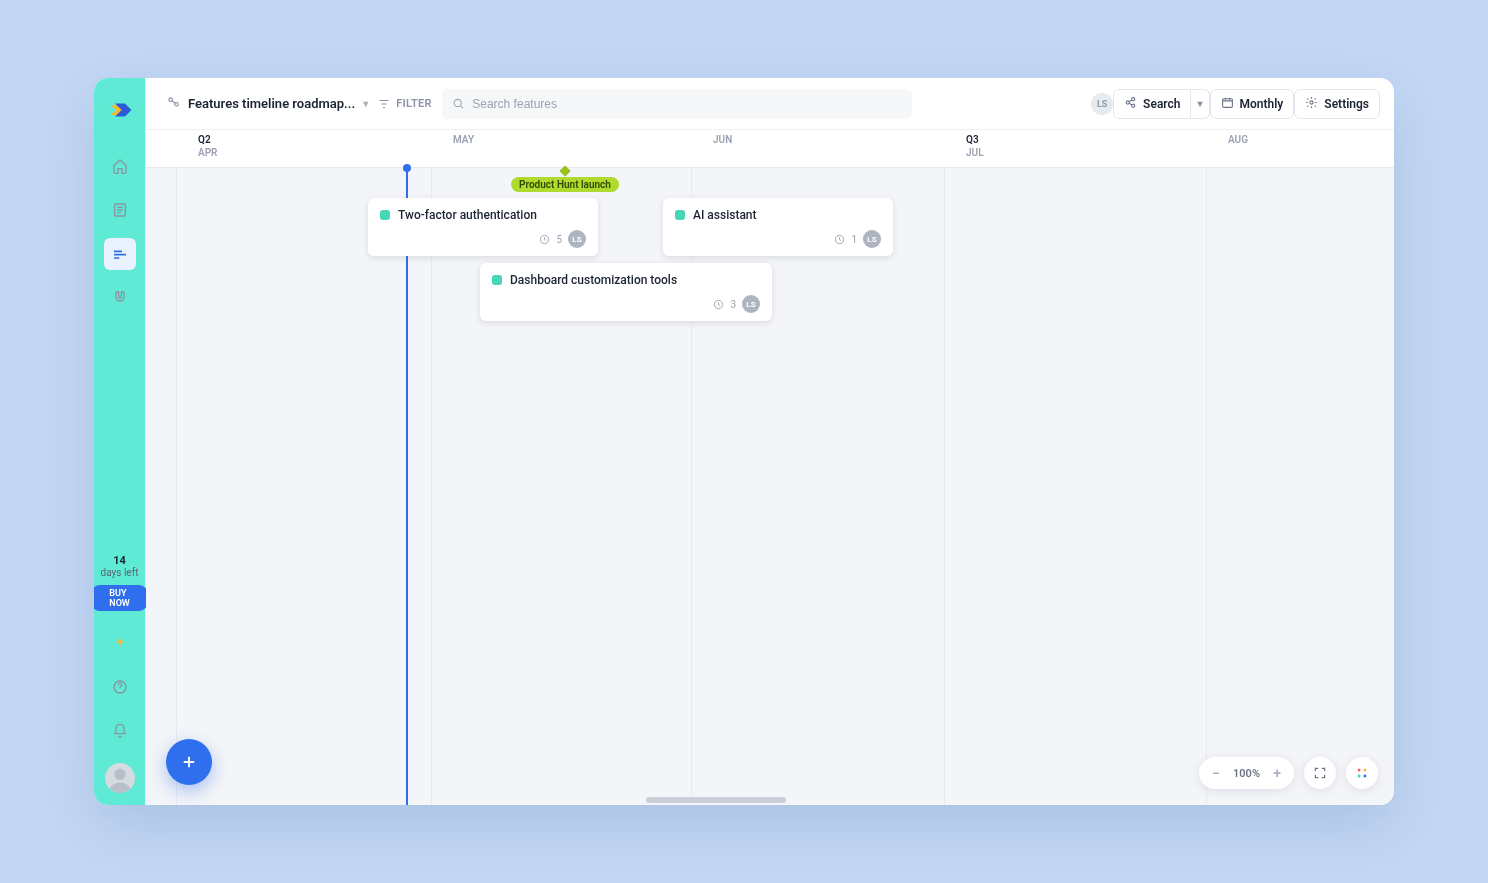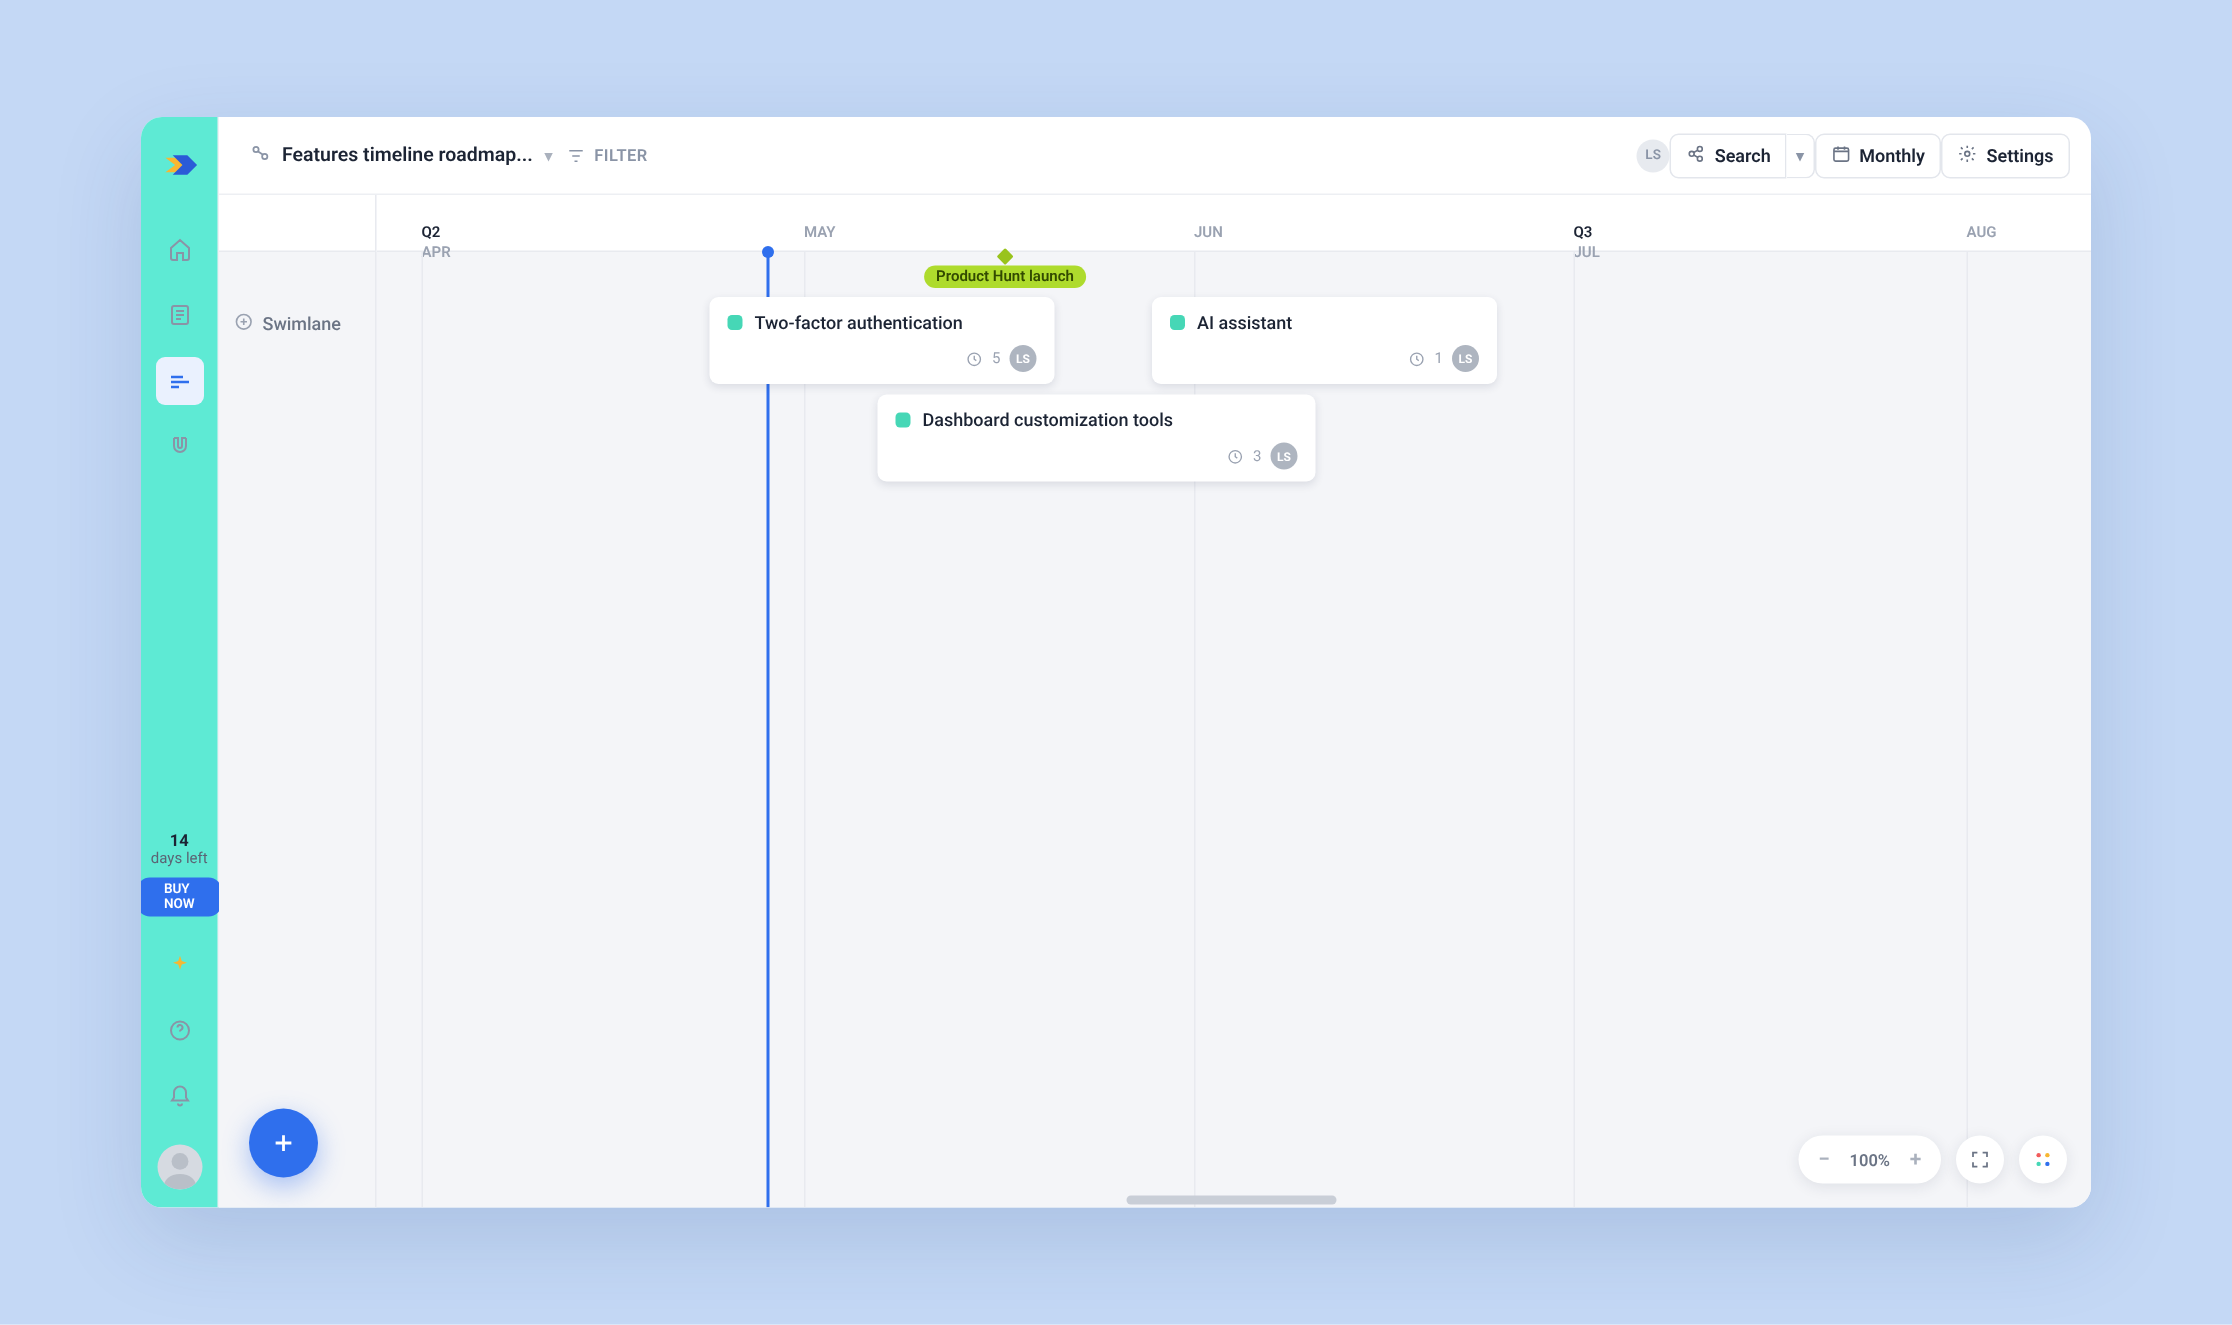--- a/index.html
+++ b/index.html
@@ -122,21 +122,21 @@
   }
   .swimlane-btn .plus{color:#9aa2b1;}
 
   .timeline{
     flex:1;min-width:0;position:relative;overflow:hidden;
   }
   .axis{
     height:38px;border-bottom:1px solid #e8eaef;position:relative;background:#fff;
   }
   .tick{
-    position:absolute;top:20px;font-size:10px;color:#9aa2b1;font-weight:600;text-align:left;
+    position:absolute;top:4px;font-size:10px;color:#9aa2b1;font-weight:600;text-align:left;margin-left:22px;
   }
   .tick .q{display:block;color:#1c2434;font-size:10px;margin-bottom:2px;}
   .grid{
     position:absolute;left:0;right:0;top:38px;bottom:0;
   }
   .vline{position:absolute;top:0;bottom:0;width:1px;background:#e8eaef;}
   .today-line{position:absolute;top:0;bottom:0;width:2px;background:#2f6fed;}
   .today-line::before{content:"";position:absolute;top:-4px;left:-3px;width:8px;height:8px;border-radius:50%;background:#2f6fed;}
 
   .milestone{
@@ -257,20 +257,27 @@
             </svg>
         </span>
         <span>Features timeline roadmap...</span>
         <span class="caret">▾</span>
       </div>
       <div class="filter-btn">
         <svg width="12" height="12" viewBox="0 0 24 24" fill="none" stroke="currentColor" stroke-width="2">
             <path d="M3 5h18M7 12h10M10 19h4"></path>
           </svg>
         <span>FILTER</span>
+      </div>
+      <div class="search">
+        <svg width="13" height="13" viewBox="0 0 24 24" fill="none" stroke="currentColor" stroke-width="2">
+            <circle cx="11" cy="11" r="7"></circle>
+            <path d="M21 21l-4-4"></path>
+          </svg>
+        <input type="text" placeholder="Search features" style="">
       </div>
       <div class="grow"></div>
       <div class="chip-avatar">LS</div>
       <div class="share-group">
         <div class="hbtn">
           <span class="ico">
             <svg width="13" height="13" viewBox="0 0 24 24" fill="none" stroke="currentColor" stroke-width="2">
                 <circle cx="7" cy="12" r="3"></circle>
                 <circle cx="17" cy="6" r="3"></circle>
                 <circle cx="17" cy="18" r="3"></circle>
@@ -297,32 +304,20 @@
           <svg width="13" height="13" viewBox="0 0 24 24" fill="none" stroke="currentColor" stroke-width="2">
               <circle cx="12" cy="12" r="3"></circle>
               <path d="M12 2v3M12 19v3M4.2 4.2l2.1 2.1M17.7 17.7l2.1 2.1M2 12h3M19 12h3M4.2 19.8l2.1-2.1M17.7 6.3l2.1-2.1"></path>
             </svg>
         </span>
         <span>Settings</span>
       </div>
     </div>
 
     <div class="body">
-      <div class="lane-col">
-        <div class="axis-spacer"></div>
-        <div class="swimlane-btn">
-          <span class="plus">
-            <svg width="13" height="13" viewBox="0 0 24 24" fill="none" stroke="currentColor" stroke-width="2">
-                <circle cx="12" cy="12" r="9"></circle>
-                <path d="M12 8v8M8 12h8"></path>
-              </svg>
-          </span>
-          <span>Swimlane</span>
-        </div>
-      </div>
 
       <div class="timeline">
         <div class="axis" id="axis">
             <div class="tick" style="left: 30px;"><span class="q">Q2</span><span>APR</span></div>
             <div class="tick" style="left: 285px;"><span>MAY</span></div>
             <div class="tick" style="left: 545px;"><span>JUN</span></div>
             <div class="tick" style="left: 798px;"><span class="q">Q3</span><span>JUL</span></div>
             <div class="tick" style="left: 1060px;"><span>AUG</span></div>
           </div>
         <div class="grid" id="grid">

